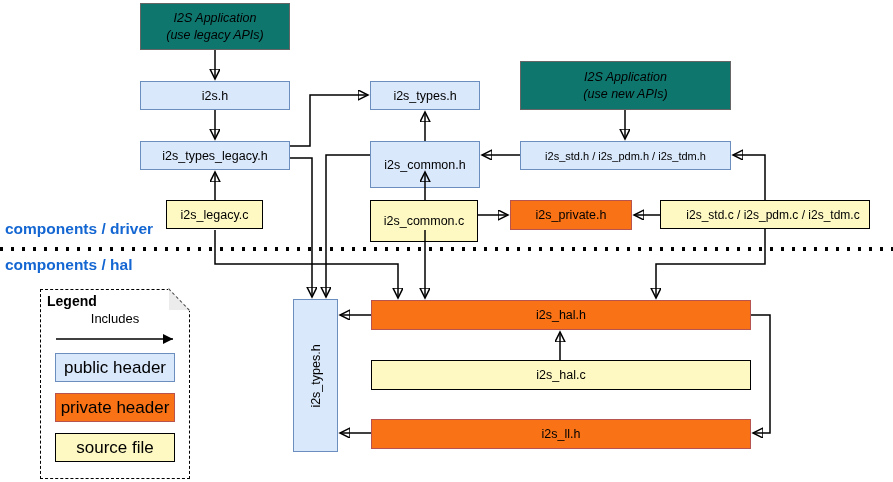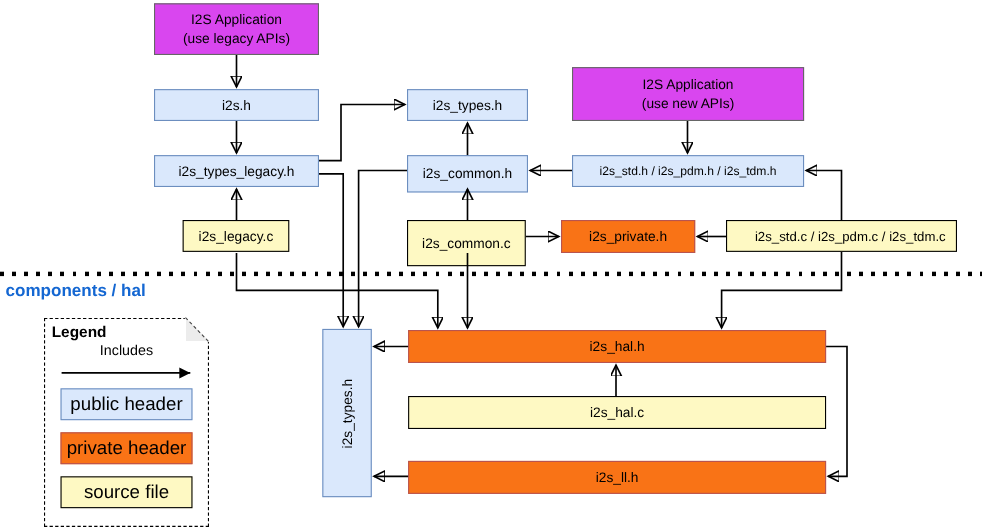--- a/index.html
+++ b/index.html
@@ -3,21 +3,21 @@
 <meta charset="utf-8">
 <style>
   html,body{margin:0;padding:0;background:#ffffff;}
   .stage{position:relative;width:893px;height:482px;background:#ffffff;
          font-family:"Liberation Sans",sans-serif;color:#000;overflow:hidden;}
   .node{position:absolute;box-sizing:border-box;display:flex;align-items:center;
         justify-content:center;text-align:center;font-size:12.5px;white-space:nowrap;}
   .public{background:#dae8fc;border:1.5px solid #6c8ebf;}
   .private{background:#f97316;border:1.5px solid #b85450;}
   .source{background:#fef9c3;border:1.5px solid #000000;}
-  .app{background:#d946ef;border:1.5px solid #666666;white-space:normal;line-height:1.35;}
+  .app{background:#0f766e;border:1.5px solid #666666;white-space:normal;line-height:1.35;font-style:italic;}
   .vert span{transform:rotate(-90deg);white-space:nowrap;display:block;}
   .layer-label{position:absolute;left:5px;font-weight:bold;font-size:15.5px;color:#1467d2;}
   .divider{position:absolute;left:0;top:247px;width:893px;height:3.5px;
            background:repeating-linear-gradient(90deg,#000 0 3.5px,transparent 3.5px 11px);}
   .edges{position:absolute;left:0;top:0;width:893px;height:482px;pointer-events:none;}
   .edges path{stroke:#000;stroke-width:1.5;fill:none;}
   .legend{position:absolute;left:40px;top:289px;width:150px;height:190px;
           border:1.5px dashed #000;background:#fff;box-sizing:border-box;}
   .legend-title{position:absolute;left:6px;top:3px;font-weight:bold;font-size:14px;}
   .legend-includes{position:absolute;left:0;top:21px;width:100%;text-align:center;font-size:13px;}
@@ -27,20 +27,21 @@
   .fold{position:absolute;top:-1px;right:-1px;width:21px;height:21px;background:#ececec;
         clip-path:polygon(0 0,100% 100%,0 100%);}
   .fold-line{position:absolute;top:8.5px;right:-4.5px;width:30px;height:0;
         border-top:1.5px dashed #444;transform:rotate(46deg);}
 </style>
 </head>
 <body>
 
 <div class="stage">
 
+  <div class="layer-label" style="top:220px;">components / driver</div>
   <div class="divider"></div>
   <div class="layer-label" style="top:256px;">components / hal</div>
 
   <div class="node app" style="left:140px;top:3px;width:150px;height:47px;">
     <div>
       <div>I2S Application</div>
       <div>(use legacy APIs)</div>
     </div>
   </div>
 
@@ -53,21 +54,21 @@
   </div>
 
   <div class="node source" style="left:166px;top:200px;width:97px;height:29px;">
     <span>i2s_legacy.c</span>
   </div>
 
   <div class="node public" style="left:370px;top:81px;width:110px;height:29px;">
     <span>i2s_types.h</span>
   </div>
 
-  <div class="node public" style="left:370px;top:141px;width:110px;height:34px;">
+  <div class="node public" style="left:370px;top:141px;width:110px;height:47px;">
     <span>i2s_common.h</span>
   </div>
 
   <div class="node source" style="left:370px;top:200px;width:108px;height:42px;">
     <span>i2s_common.c</span>
   </div>
 
   <div class="node app" style="left:520px;top:61px;width:211px;height:49px;">
     <div>
       <div>I2S Application</div>

